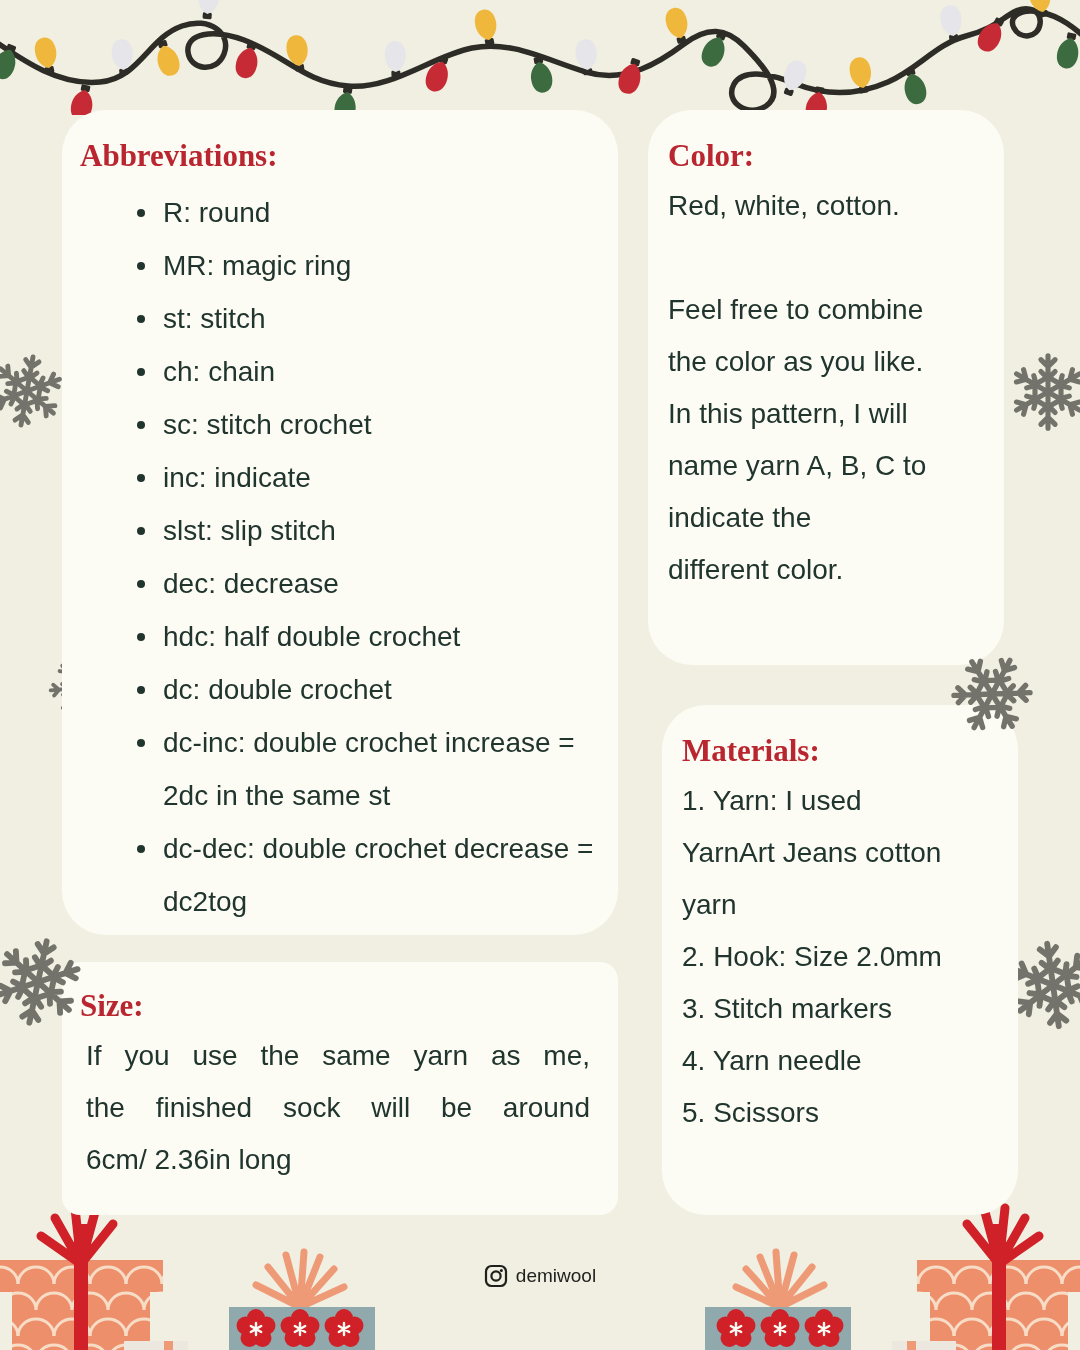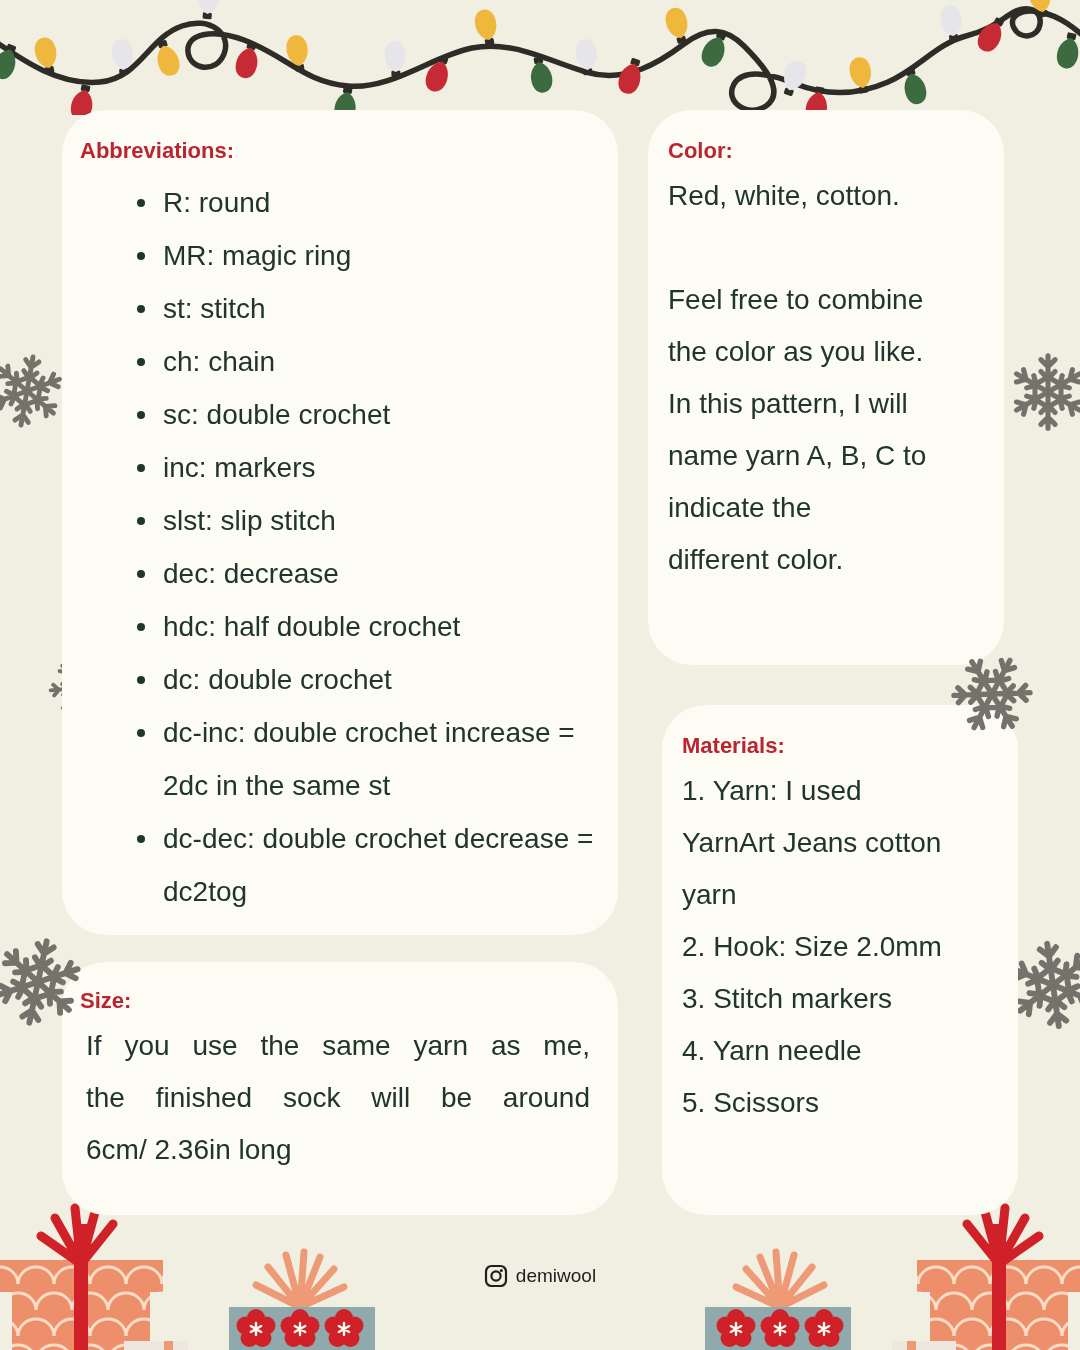--- a/index.html
+++ b/index.html
@@ -7,29 +7,29 @@
     --snowflake-gray:#73736c; --wire-black:#2e2c26;
     --bulb-red:#c62b35; --bulb-green:#3c6b3f; --bulb-yellow:#efb83c; --bulb-white:#e6e6ea;
     --gift-salmon:#ee8f6c; --scallop-line:#f7dcc6; --gift-teal:#8fa9ac; --flower-red:#cf2127;
     --ribbon-red:#cf2127; --spray-salmon:#ef9a77; --white-box:#ede8df; --footer-text:#1f1f1d;
   }
   html,body{margin:0;padding:0;}
   .page{position:relative;width:1080px;height:1350px;background:var(--bg);overflow:hidden;
         font-family:"Liberation Sans", sans-serif;color:var(--text-color);}
   .lights{position:absolute;left:0;top:0;width:1080px;height:115px;z-index:2;}
   .card{position:absolute;background:var(--card-bg);border-radius:44px;box-sizing:border-box;z-index:2;}
-  .card h2{margin:0 0 6px 0;font-size:22px;font-weight:700;color:var(--accent-red);}
+  .card h2{margin:0 0 6px 0;font-size:31px;font-weight:700;color:var(--accent-red);font-family:Liberation Serif, serif;}
   .abbr-card{left:62px;top:110px;width:556px;height:825px;padding:28px 20px 0 18px;}
   .abbr-list{list-style:none;margin:12px 0 0 0;padding:0;width:515px;}
   .abbr-list li{position:relative;padding-left:83px;font-size:28px;line-height:53px;}
   .abbr-list li::before{content:"";position:absolute;left:57px;top:23px;width:8px;height:8px;
         border-radius:50%;background:var(--text-color);}
   .color-card{left:648px;top:110px;width:356px;height:555px;padding:28px 20px 0 20px;}
   .materials-card{left:662px;top:705px;width:356px;height:510px;padding:28px 20px 0 20px;}
-  .size-card{left:62px;top:962px;width:556px;height:253px;padding:26px 28px 0 18px;}
+  .size-card{left:62px;top:962px;width:556px;height:253px;padding:26px 28px 0 18px;border-radius:18px;}
   .card-line{font-size:28px;line-height:52px;min-height:52px;}
   .lines{margin-top:2px;}
   .size-lines .card-line{text-align:justify;text-align-last:justify;margin-left:6px;}
   .size-lines .card-line:last-child{text-align:left;text-align-last:left;}
   .sf{position:absolute;}
   .z1{z-index:1;} .z3{z-index:3;}
   .sf-left-top{left:-12px;top:352px;width:78px;height:78px;transform:rotate(10deg);}
   .sf-right-top{left:1007px;top:351px;width:82px;height:82px;}
   .sf-left-mid{left:47px;top:657px;width:62px;height:62px;transform:rotate(25deg);}
   .sf-right-mid{left:949px;top:651px;width:86px;height:86px;transform:rotate(28deg);}
@@ -153,22 +153,22 @@
       <use href="#snowflake"></use>
     </svg>
 
   <section class="card abbr-card">
     <h2>Abbreviations:</h2>
     <ul class="abbr-list">
         <li>R: round</li>
         <li>MR: magic ring</li>
         <li>st: stitch</li>
         <li>ch: chain</li>
-        <li>sc: double crochet</li>
-        <li>inc: markers</li>
+        <li>sc: stitch crochet</li>
+        <li>inc: indicate</li>
         <li>slst: slip stitch</li>
         <li>dec: decrease</li>
         <li>hdc: half double crochet</li>
         <li>dc: double crochet</li>
         <li>dc-inc: double crochet increase = 2dc in the same st</li>
         <li>dc-dec: double crochet decrease = dc2tog</li>
       </ul>
   </section>
 
   <section class="card color-card">

